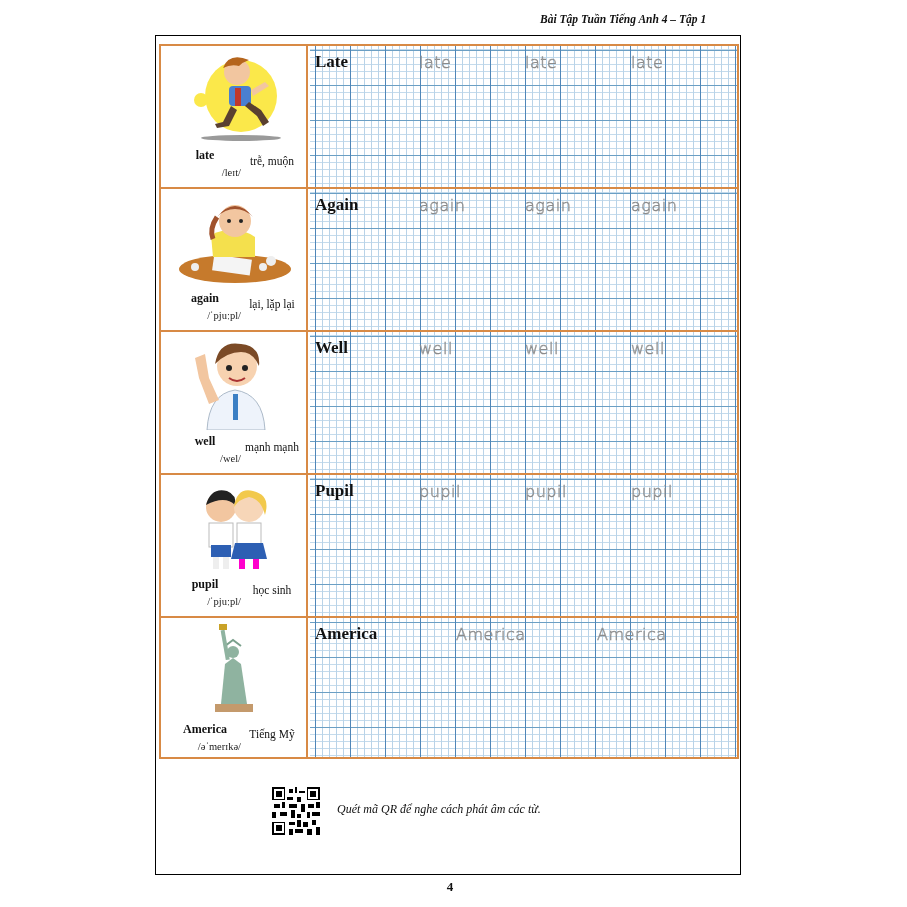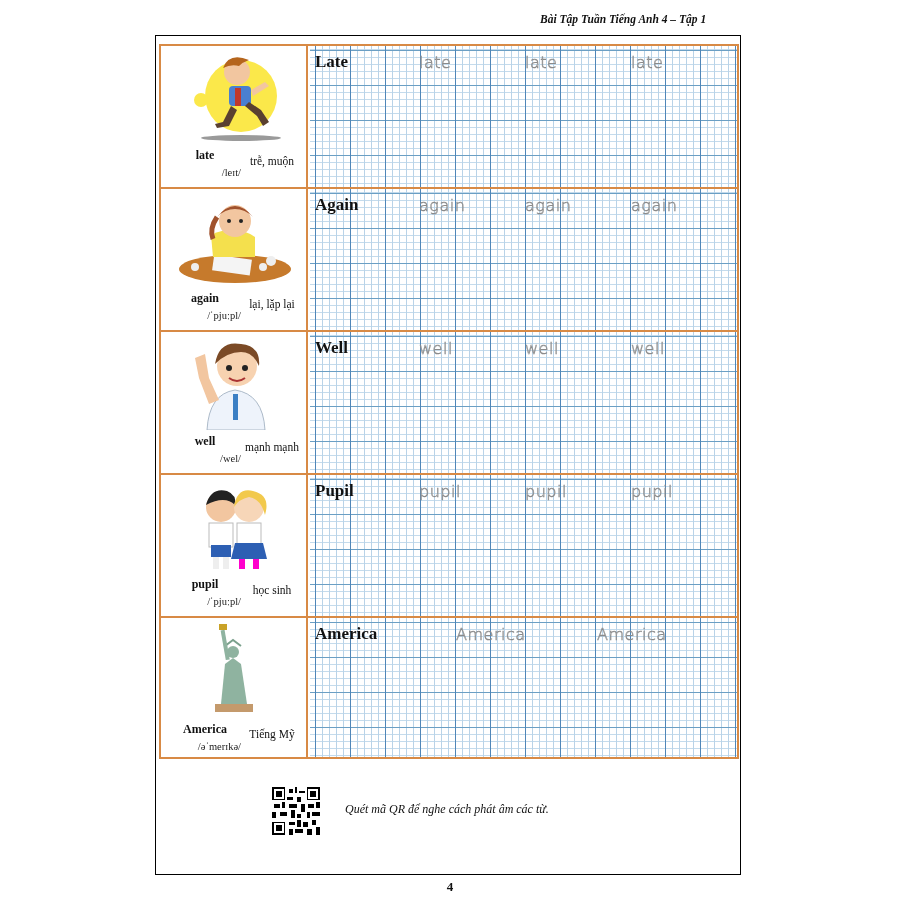--- a/index.html
+++ b/index.html
@@ -20,21 +20,21 @@
       linear-gradient(to right, #4f86b8 1.3px, transparent 1.3px),
       linear-gradient(to bottom, #6b9fc4 1.2px, transparent 1.2px),
       repeating-linear-gradient(to right, #b9d3e8 0 1px, transparent 1px 7px),
       repeating-linear-gradient(to bottom, #c4dbec 0 1px, transparent 1px 7px);
     background-size:35px 100%, 100% 35px, 100% 100%, 100% 100%;
     background-position:5px 0, 0 4px, 5px 0, 0 4px;
   }
   .model-word { position:absolute; left:5px; top:6px; font-size:17px; font-weight:bold; color:#111; background:transparent; }
   .trace { position:absolute; top:7px; font-family:"DejaVu Sans", sans-serif; font-size:16px; font-weight:200; color:transparent; -webkit-text-stroke:0.6px #8a8a8a; letter-spacing:0.5px; }
   .footer-qr { position:absolute; left:272px; top:787px; width:48px; height:48px; }
-  .footer-text { position:absolute; left:337px; top:802px; font-size:12px; font-style:italic; color:#111;margin-left:8px; }
+  .footer-text { position:absolute; left:337px; top:802px; font-size:12px; font-style:italic; color:#111; }
   .page-num { position:absolute; left:440px; top:879px; width:20px; text-align:center; font-size:13px; font-weight:bold; color:#111; }
 </style>
 </head>
 <body>
 
 <div class="header-title">Bài Tập Tuần Tiếng Anh 4 – Tập 1</div>
 
 <div class="frame"></div>
 
 <div class="table">

